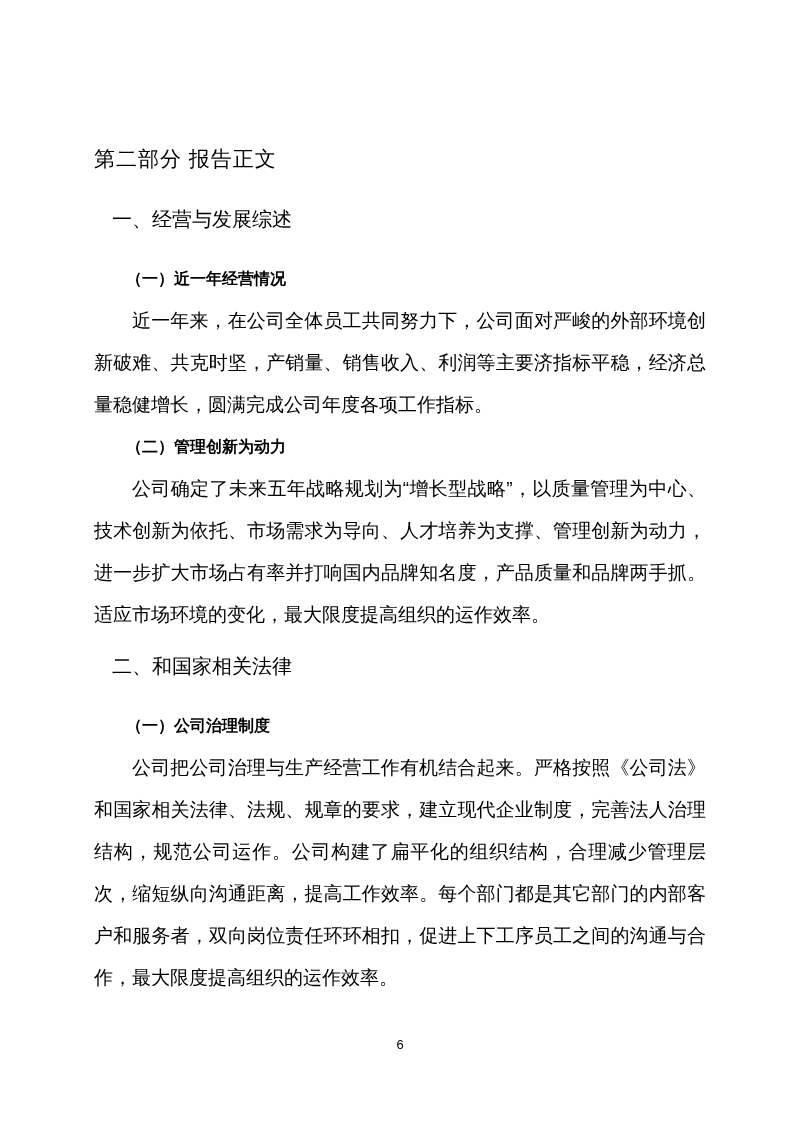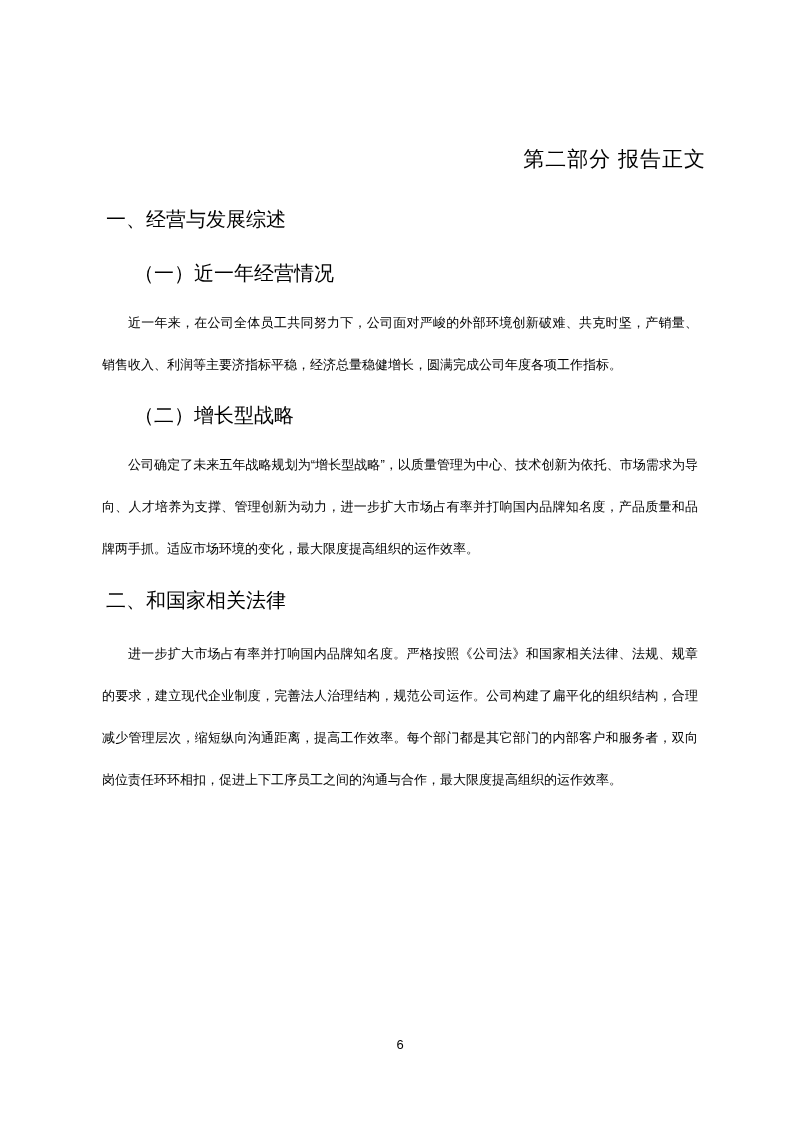--- a/index.html
+++ b/index.html
@@ -18,43 +18,43 @@
     box-sizing: border-box;
   }
   .content {
     padding: 138px 94px 0 94px;
   }
   .doc-title {
     margin: 0 0 18px 0;
     font-size: 21px;
     font-weight: normal;
     line-height: 42px;
-    text-align: right;
+    text-align: left;
     letter-spacing: 1px;
   }
   .sec-heading {
-    margin: 12px;
+    margin: 18px;
     font-size: 20px;
     font-weight: normal;
     line-height: 42px;
     text-align: left;
   }
   .sec-heading.second {
     margin-top: 9px;
   }
   .sub-heading {
     margin: 0;
-    font-size: 20px;
-    font-weight: normal;
+    font-size: 16px;
+    font-weight: bold;
     line-height: 42px;
     text-indent: 2em;
   }
   .para {
-    margin: 8px;
-    font-size: 13px;
+    margin: 0;
+    font-size: 19px;
     line-height: 42px;
     text-indent: 2em;
     text-align: justify;
     text-justify: inter-character;
     word-break: normal;
   }
   .page-num {
     position: absolute;
     left: 0;
     right: 0;
@@ -71,25 +71,26 @@
   <div class="content">
 
     <h1 class="doc-title">第二部分 报告正文</h1>
 
     <h2 class="sec-heading">一、经营与发展综述</h2>
 
     <h3 class="sub-heading">（一）近一年经营情况</h3>
 
     <p class="para">近一年来，在公司全体员工共同努力下，公司面对严峻的外部环境创新破难、共克时坚，产销量、销售收入、利润等主要济指标平稳，经济总量稳健增长，圆满完成公司年度各项工作指标。</p>
 
-    <h3 class="sub-heading">（二）增长型战略</h3>
+    <h3 class="sub-heading">（二）管理创新为动力</h3>
 
     <p class="para">公司确定了未来五年战略规划为“增长型战略”，以质量管理为中心、技术创新为依托、市场需求为导向、人才培养为支撑、管理创新为动力，进一步扩大市场占有率并打响国内品牌知名度，产品质量和品牌两手抓。适应市场环境的变化，最大限度提高组织的运作效率。</p>
 
     <h2 class="sec-heading second">二、和国家相关法律</h2>
 
+    <h3 class="sub-heading">（一）公司治理制度</h3>
 
-    <p class="para">进一步扩大市场占有率并打响国内品牌知名度。严格按照《公司法》和国家相关法律、法规、规章的要求，建立现代企业制度，完善法人治理结构，规范公司运作。公司构建了扁平化的组织结构，合理减少管理层次，缩短纵向沟通距离，提高工作效率。每个部门都是其它部门的内部客户和服务者，双向岗位责任环环相扣，促进上下工序员工之间的沟通与合作，最大限度提高组织的运作效率。</p>
+    <p class="para">公司把公司治理与生产经营工作有机结合起来。严格按照《公司法》和国家相关法律、法规、规章的要求，建立现代企业制度，完善法人治理结构，规范公司运作。公司构建了扁平化的组织结构，合理减少管理层次，缩短纵向沟通距离，提高工作效率。每个部门都是其它部门的内部客户和服务者，双向岗位责任环环相扣，促进上下工序员工之间的沟通与合作，最大限度提高组织的运作效率。</p>
 
   </div>
 
   <div class="page-num">6</div>
 </div>
 
 </body></html>

